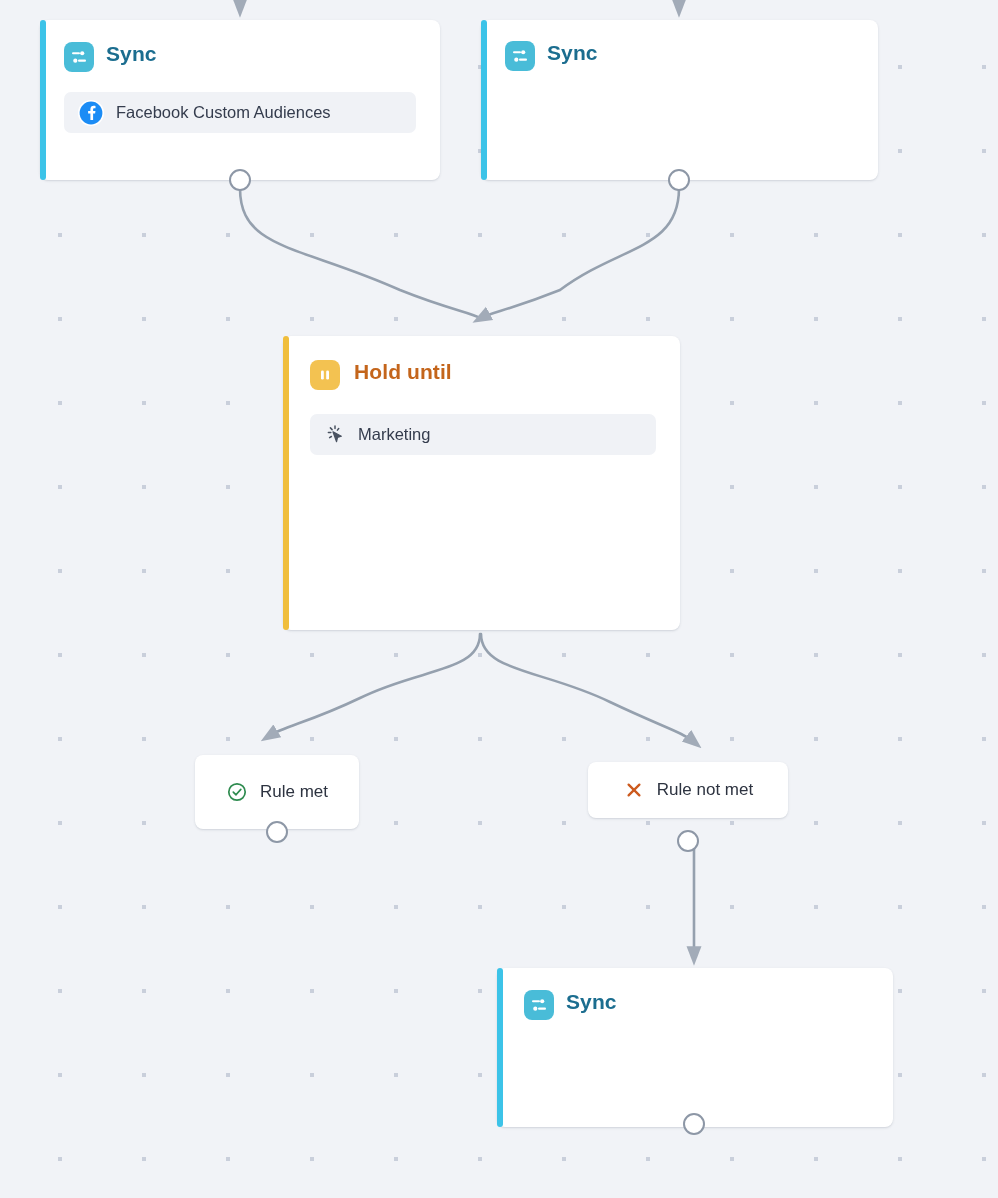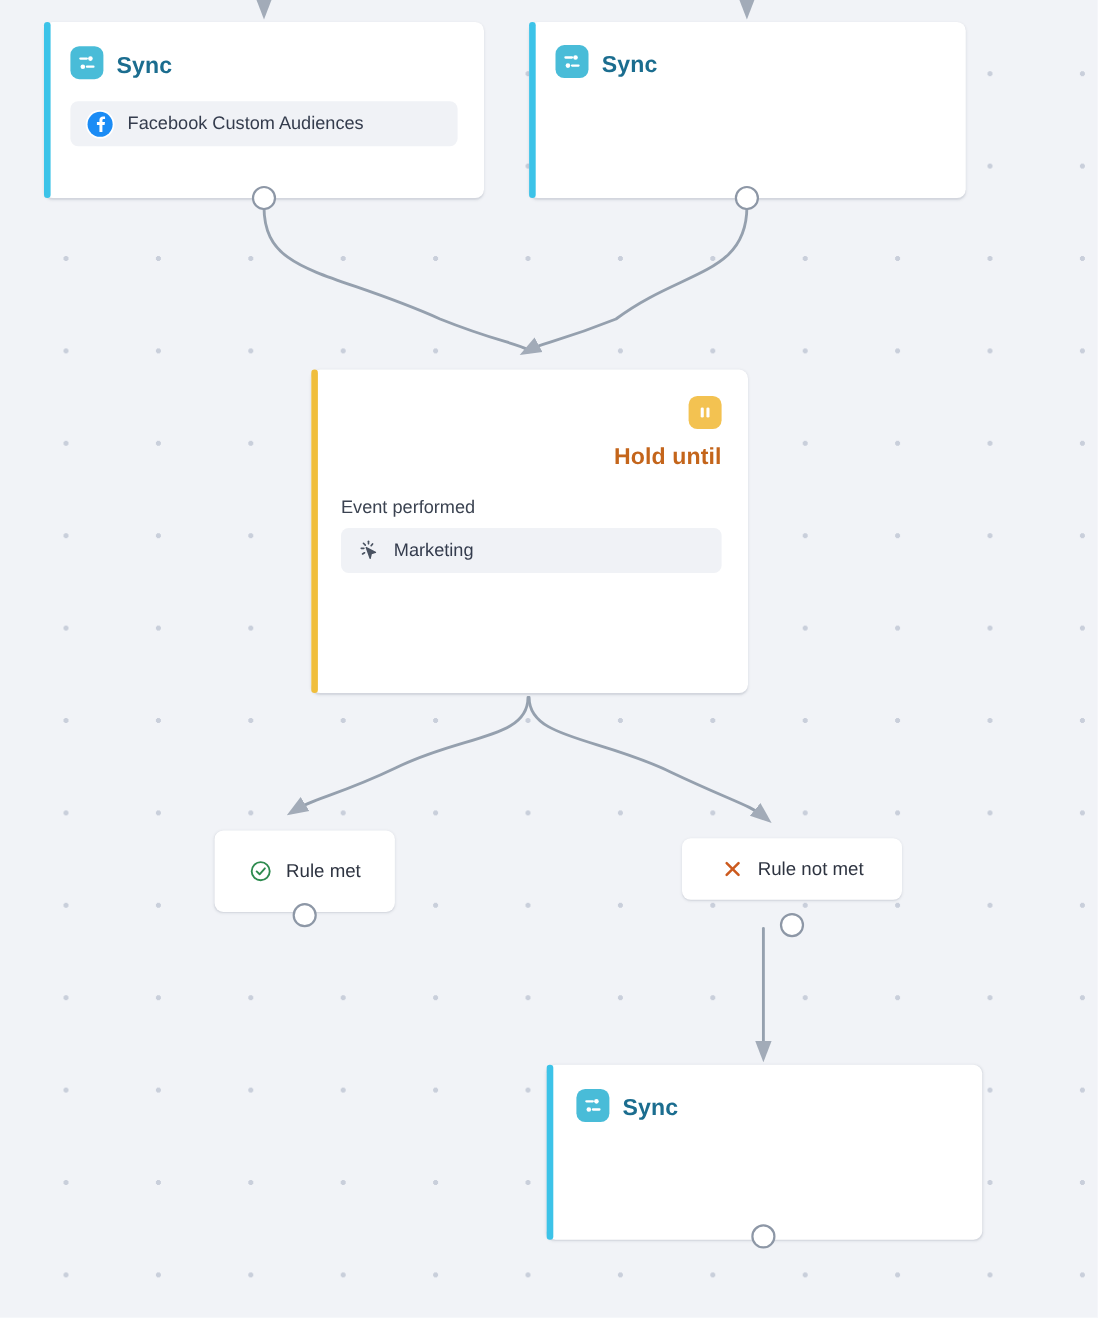--- a/index.html
+++ b/index.html
@@ -38,21 +38,21 @@
     position: absolute;
     left: 0; top: 0; bottom: 0;
     width: 6px;
     border-radius: 3px;
   }
   .accent-sync  { background: #3cc3e8; }
   .accent-hold  { background: #f0be3c; }
 
   .node-head {
     display: flex;
-    align-items: flex-end;
+    align-items: flex-start;
     gap: 12px;
   }
   .head-icon {
     width: 30px; height: 30px;
     border-radius: 8px;
     display: flex; align-items: center; justify-content: center;
     flex: 0 0 auto;
   }
   .head-icon.sync { background: #49bcd8; }
   .head-icon.hold { background: #f3c251; }
@@ -189,32 +189,31 @@
           <circle cx="5.3" cy="12.65" r="2.1" fill="#ffffff"></circle>
         </svg>
       </div>
       <div class="head-title title-sync">Sync</div>
     </div>
     <div class="port" style="left:187px; top:149px;"></div>
   </div>
 
   <div class="node" style="left:283px; top:336px; width:397px; height:294px; padding:24px 24px 0 27px;">
     <div class="accent accent-hold"></div>
-    <div class="node-head" style="gap:14px;flex-direction:column;">
+    <div class="node-head" style="gap:14px;">
       <div class="head-icon hold">
         <svg width="16" height="16" viewBox="0 0 16 16" xmlns="http://www.w3.org/2000/svg">
           <rect x="4.0" y="3.4" width="2.8" height="9.2" rx="1.3" fill="#ffffff"></rect>
           <rect x="9.2" y="3.4" width="2.8" height="9.2" rx="1.3" fill="#ffffff"></rect>
         </svg>
       </div>
       <div class="head-title title-hold">Hold until</div>
     </div>
 
     <div style="margin-top:24px;">
-      <div class="field-label">Event performed</div>
       <div class="chip">
         <span class="chip-icon">
           <svg width="21" height="21" viewBox="0 0 21 21" xmlns="http://www.w3.org/2000/svg" stroke="#4a5361" stroke-width="1.5" stroke-linecap="round" fill="none">
             <path d="M10.0 2.0 v2.4"></path>
             <path d="M5.4 3.9 l1.7 1.7"></path>
             <path d="M3.4 8.5 h2.4"></path>
             <path d="M4.6 13.6 l1.8 -1.1"></path>
             <path d="M13.7 4.5 l-1.3 1.6"></path>
             <path d="M8.0 7.8 L16.3 12.2 L12.5 13.3 L11.5 17.6 Z" fill="#4a5361" stroke="#4a5361" stroke-width="1.3" stroke-linejoin="round"></path>
           </svg>
@@ -229,21 +228,21 @@
     <span class="chip-icon">
       <svg width="22" height="22" viewBox="0 0 22 22" xmlns="http://www.w3.org/2000/svg" fill="none" stroke="#2e8b4f" stroke-width="1.7" stroke-linecap="round" stroke-linejoin="round">
         <circle cx="11" cy="11" r="8.2"></circle>
         <path d="M7.3 11.2 L10.0 13.8 L14.8 8.4"></path>
       </svg>
     </span>
     <span class="branch-label">Rule met</span>
     <div class="port" style="left:71px; top:66px;"></div>
   </div>
 
-  <div class="branch" style="left:620px; top:762px; width:200px; height:56px;">
+  <div class="branch" style="left:588px; top:762px; width:200px; height:56px;">
     <span class="chip-icon">
       <svg width="22" height="22" viewBox="0 0 22 22" xmlns="http://www.w3.org/2000/svg" stroke="#cc5a1e" stroke-width="2.3" stroke-linecap="round" fill="none">
         <path d="M5.6 5.6 L16.4 16.4"></path>
         <path d="M16.4 5.6 L5.6 16.4"></path>
       </svg>
     </span>
     <span class="branch-label">Rule not met</span>
     <div class="port" style="left:89px; top:68px;"></div>
   </div>
 

